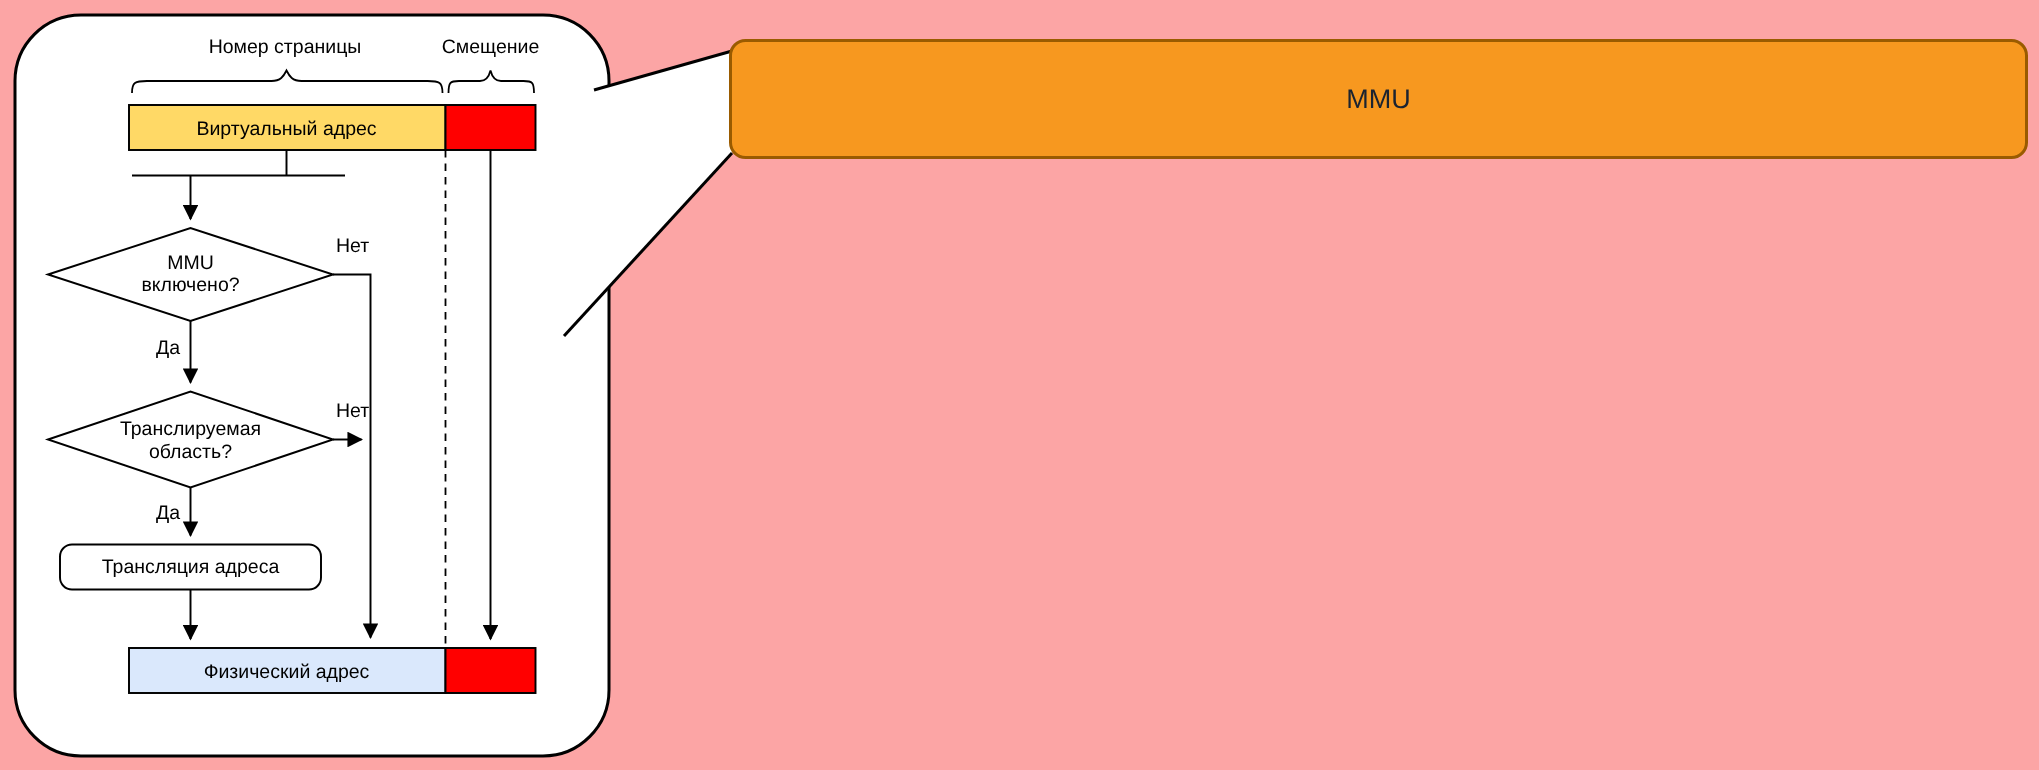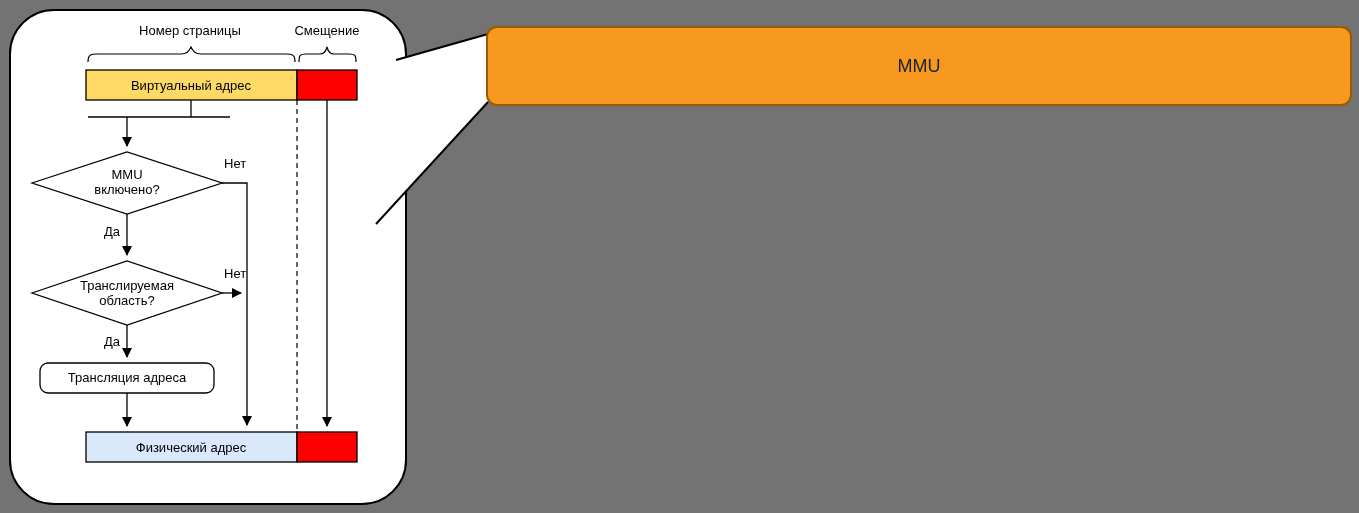--- a/index.html
+++ b/index.html
@@ -4,21 +4,21 @@
 <style>
   html, body {
     margin: 0;
     padding: 0;
     background: #ffffff;
   }
   .canvas {
     position: relative;
     width: 1359px;
     height: 513px;
-    background: #737373;
+    background: #fca5a5;
     font-family: "Liberation Sans", sans-serif;
   }
   svg text {
     font-family: "Liberation Sans", sans-serif;
     fill: #000000;
   }
   .lbl      { font-size: 13px; }
   .node-lbl { font-size: 13px; }
   .mmu-lbl  { font-size: 18px; fill: #1b2330; }
 </style>

